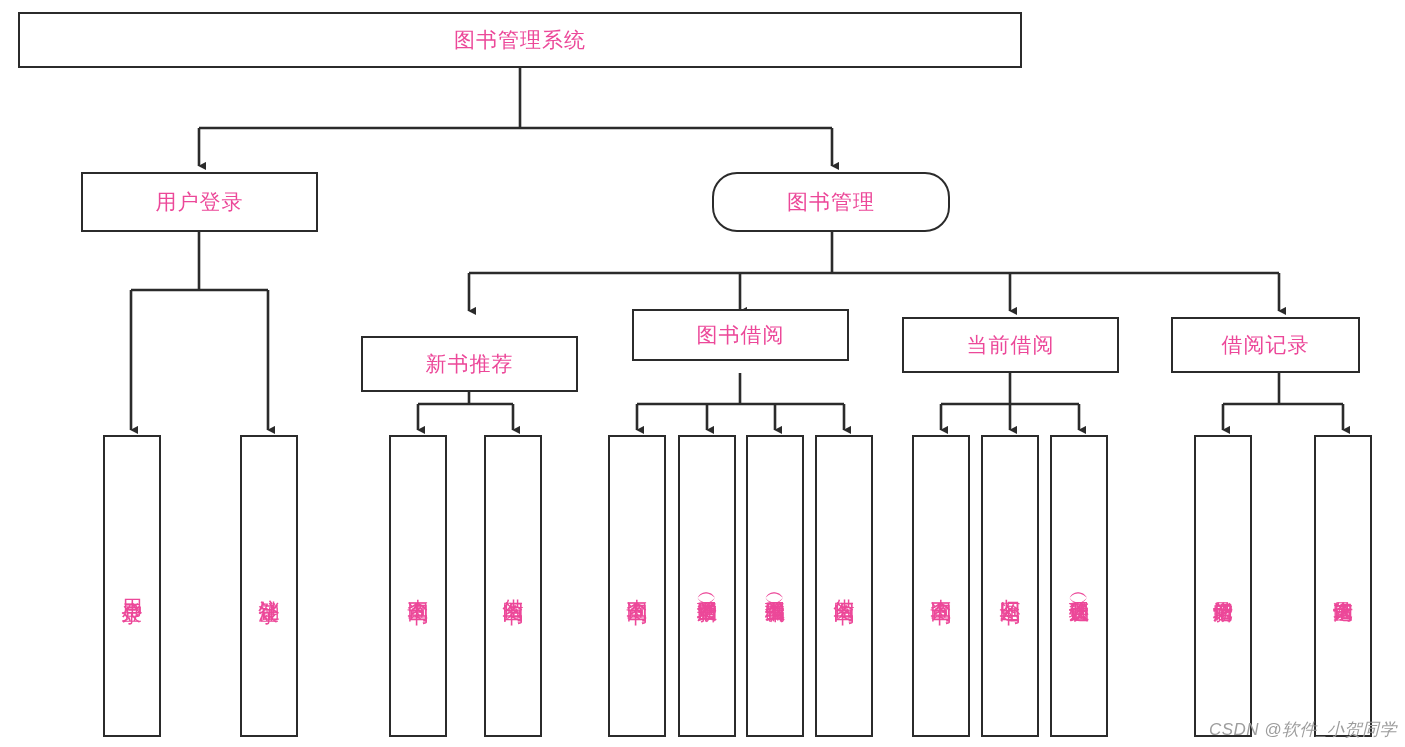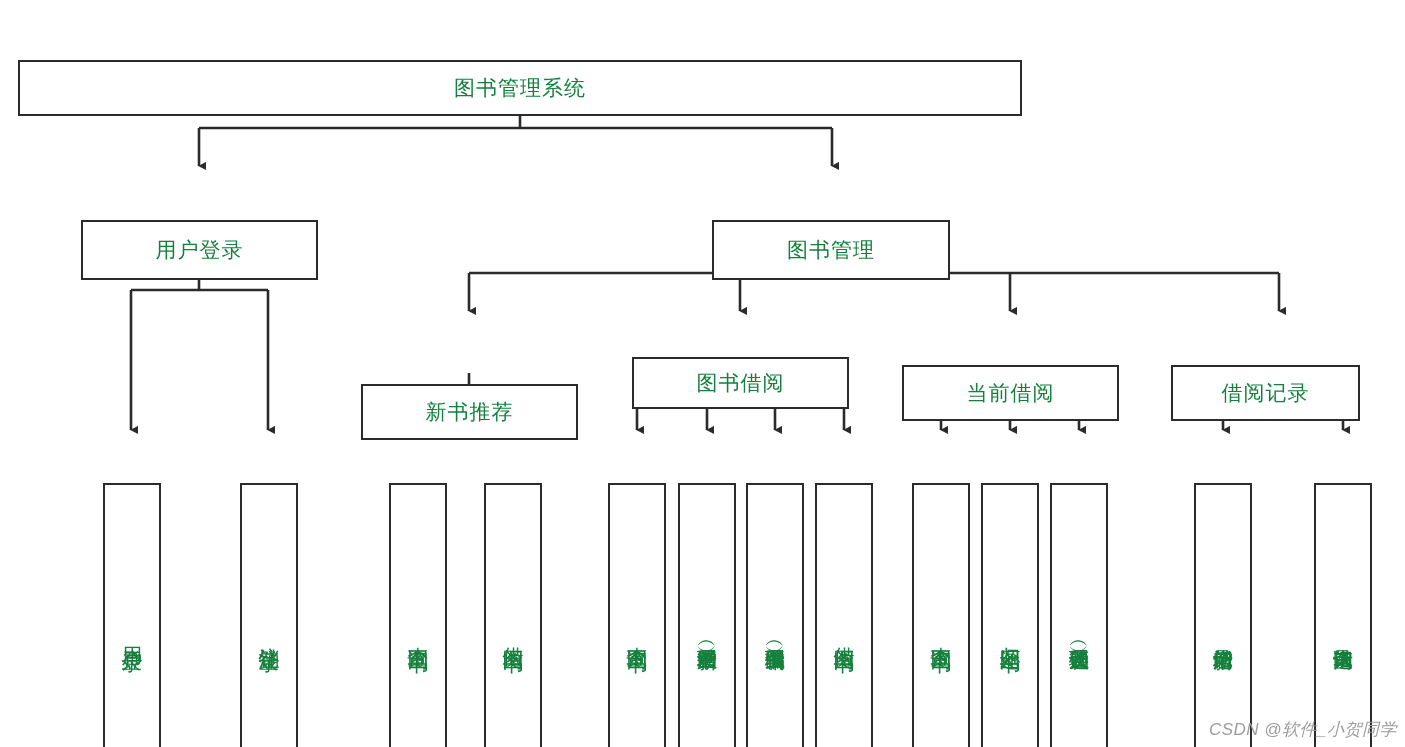--- a/index.html
+++ b/index.html
@@ -18,22 +18,21 @@
     overflow: hidden;
   }
   .node {
     position: absolute;
     box-sizing: border-box;
     border: 2px solid #2b2b2b;
     background: #ffffff;
     display: flex;
     align-items: center;
     justify-content: center;
-    color: #15803d;
-    margin-top: 48px;
+    color: #ec4899;
   }
   .node.horiz {
     font-size: 21px;
     letter-spacing: 1px;
     line-height: 1.2;
   }
   .node.vert {
     writing-mode: vertical-rl;
     text-orientation: upright;
     font-size: 21px;
@@ -121,21 +120,21 @@
     </g>
   </svg>
 
   <div class="node horiz" style="left:18px; top:12px; width:1004px; height:56px;">
     <span>图书管理系统</span>
   </div>
 
   <div class="node horiz" style="left:81px; top:172px; width:237px; height:60px;">
     <span>用户登录</span>
   </div>
-  <div class="node horiz" style="left:712px; top:172px; width:238px; height:60px;">
+  <div class="node horiz" style="left:712px; top:172px; width:238px; height:60px;border-radius:25px;">
     <span>图书管理</span>
   </div>
 
   <div class="node horiz" style="left:361px; top:336px; width:217px; height:56px;">
     <span>新书推荐</span>
   </div>
   <div class="node horiz" style="left:632px; top:309px; width:217px; height:52px;">
     <span>图书借阅</span>
   </div>
   <div class="node horiz" style="left:902px; top:317px; width:217px; height:56px;align-items:center;">

